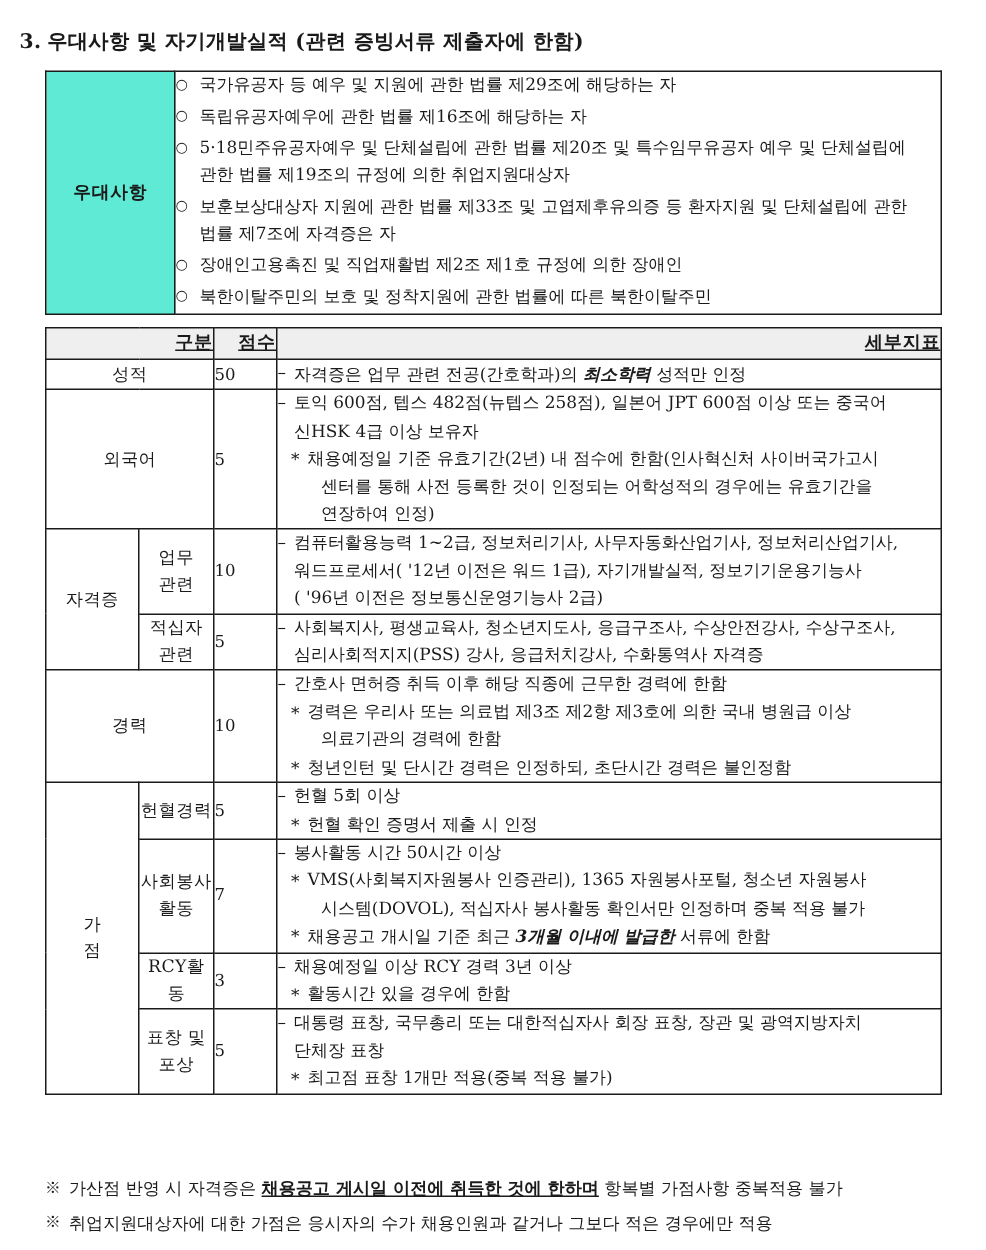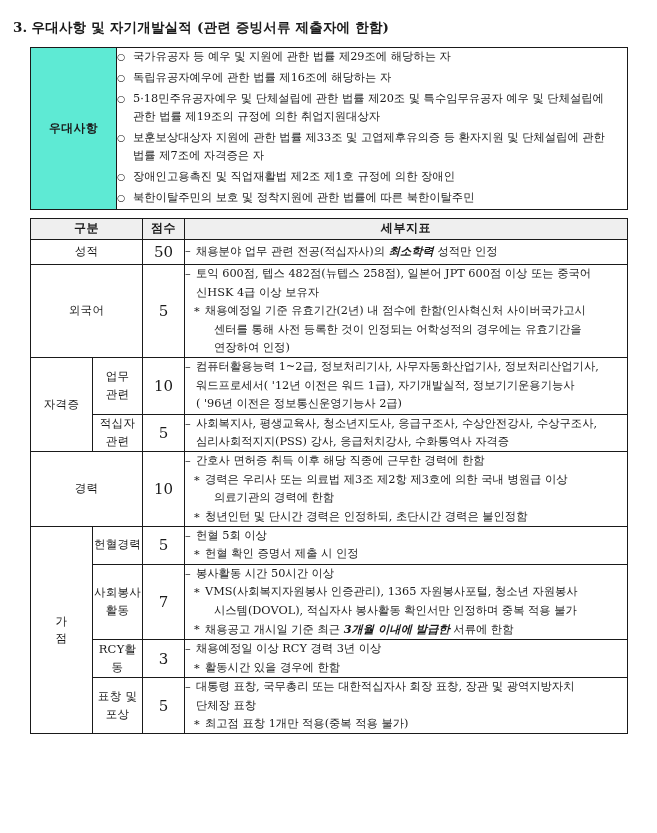--- a/index.html
+++ b/index.html
@@ -94,40 +94,40 @@
     width: 598px;
   }
   table.score-table th,
   table.score-table td {
     border: 1px solid #1a1a1a;
     padding: 0;
     vertical-align: middle;
   }
   table.score-table thead th {
     background: #efefef;
-    text-align: center;
+    text-align: right;
     font-weight: bold;
     font-size: 12px;
     height: 20px;
     letter-spacing: 0.6px;
+    text-decoration: underline;
   }
   .c-cat   { width: 62px; }
   .c-sub   { width: 50px; }
   .c-score { width: 42px; }
   .c-det   { width: auto; }
 
   td.cat-cell, td.sub-cell {
     text-align: center;
     font-size: 11.5px;
     letter-spacing: 0.3px;
     line-height: 1.55;
   }
   td.score-cell {
-    text-align: center;
-    font-size: 15px;
+    font-size: 11px;
     font-family: "DejaVu Serif", "Liberation Serif", serif;
   }
   td.vert-cell {
     text-align: center;
     font-size: 11.5px;
     line-height: 1.5;
     letter-spacing: 0.3px;
   }
   td.vert-cell .v {
     display: block;
@@ -247,21 +247,21 @@
         <th>점수</th>
         <th>세부지표</th>
       </tr>
     </thead>
     <tbody>
 
       <tr>
         <td class="cat-cell" colspan="2">성적</td>
         <td class="score-cell">50</td>
         <td class="detail-cell">
-          <div class="d-line"><span>채용분야 업무 관련 전공(적십자사)의 </span><b class="bd">최소학력</b><span> 성적만 인정</span></div>
+          <div class="d-line"><span>자격증은 업무 관련 전공(간호학과)의 </span><b class="bd">최소학력</b><span> 성적만 인정</span></div>
         </td>
       </tr>
 
       <tr>
         <td class="cat-cell" colspan="2">외국어</td>
         <td class="score-cell">5</td>
         <td class="detail-cell">
           <div class="d-line">토익 600점, 텝스 482점(뉴텝스 258점), 일본어 JPT 600점 이상 또는 중국어</div>
           <div class="cont-line-d">신HSK 4급 이상 보유자</div>
           <div class="s-line">채용예정일 기준 유효기간(2년) 내 점수에 한함(인사혁신처 사이버국가고시</div>
@@ -352,14 +352,18 @@
         <td class="detail-cell">
           <div class="d-line">대통령 표창, 국무총리 또는 대한적십자사 회장 표창, 장관 및 광역지방자치</div>
           <div class="cont-line-d">단체장 표창</div>
           <div class="s-line">최고점 표창 1개만 적용(중복 적용 불가)</div>
         </td>
       </tr>
 
     </tbody>
   </table>
 
+  <div class="footnotes">
+    <div class="fn"><span>가산점 반영 시 자격증은 </span><span class="udl">채용공고 게시일 이전에 취득한 것에 한하며</span><span> 항복별 가점사항 중복적용 불가</span></div>
+    <div class="fn"><span>취업지원대상자에 대한 가점은 응시자의 수가 채용인원과 같거나 그보다 적은 경우에만 적용</span></div>
+  </div>
 
 </div>
 
 </body></html>

